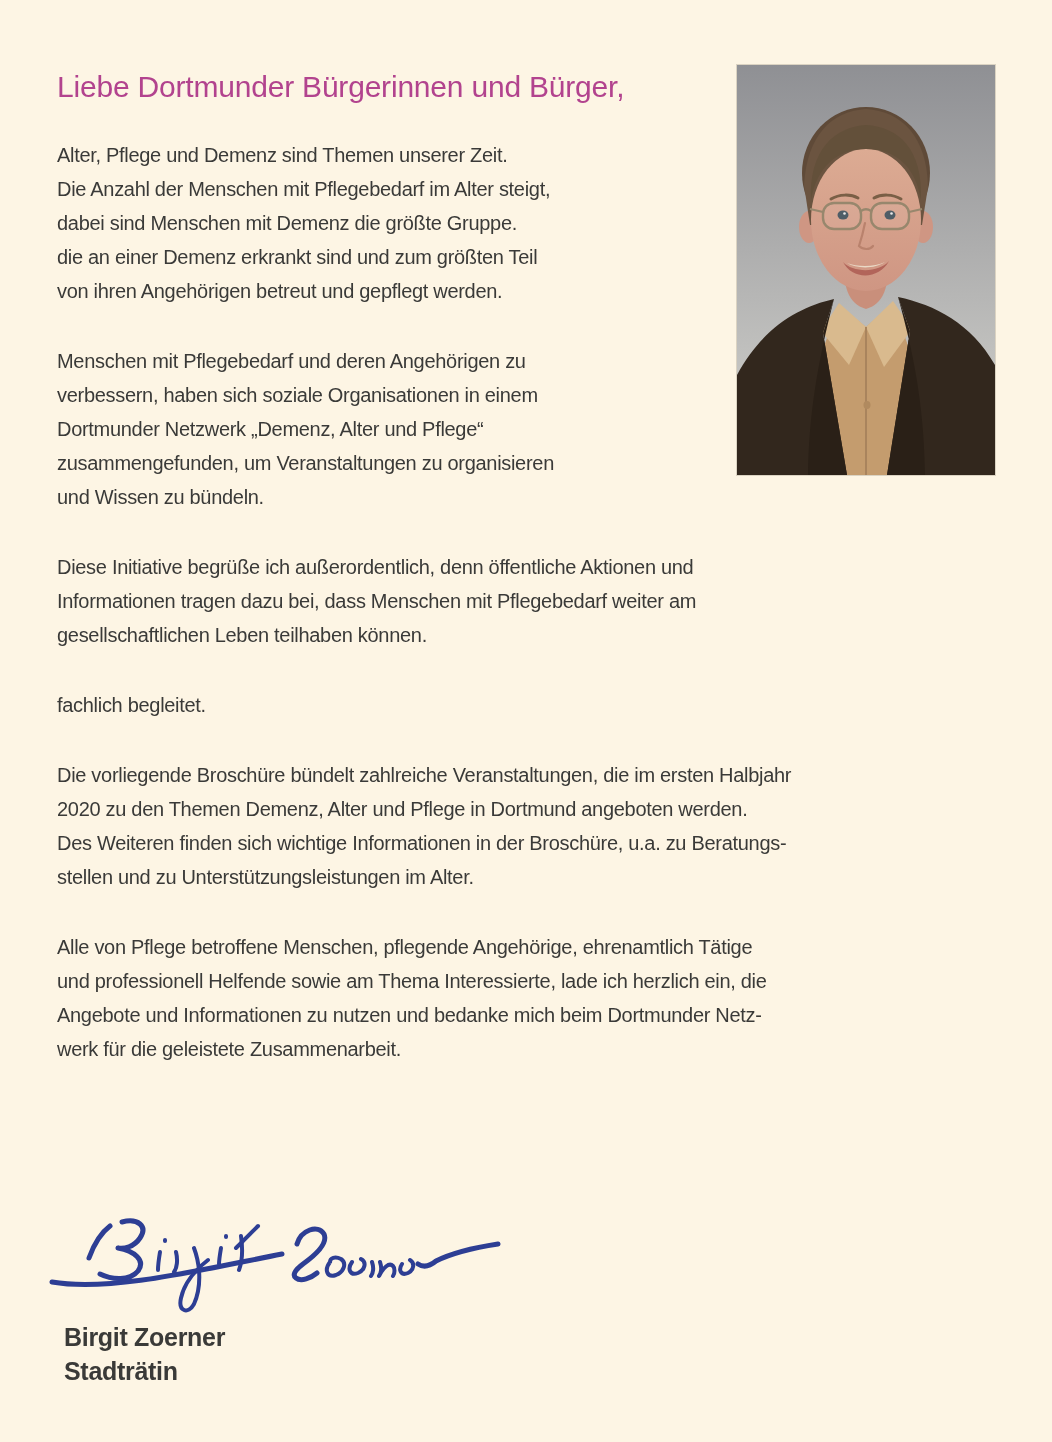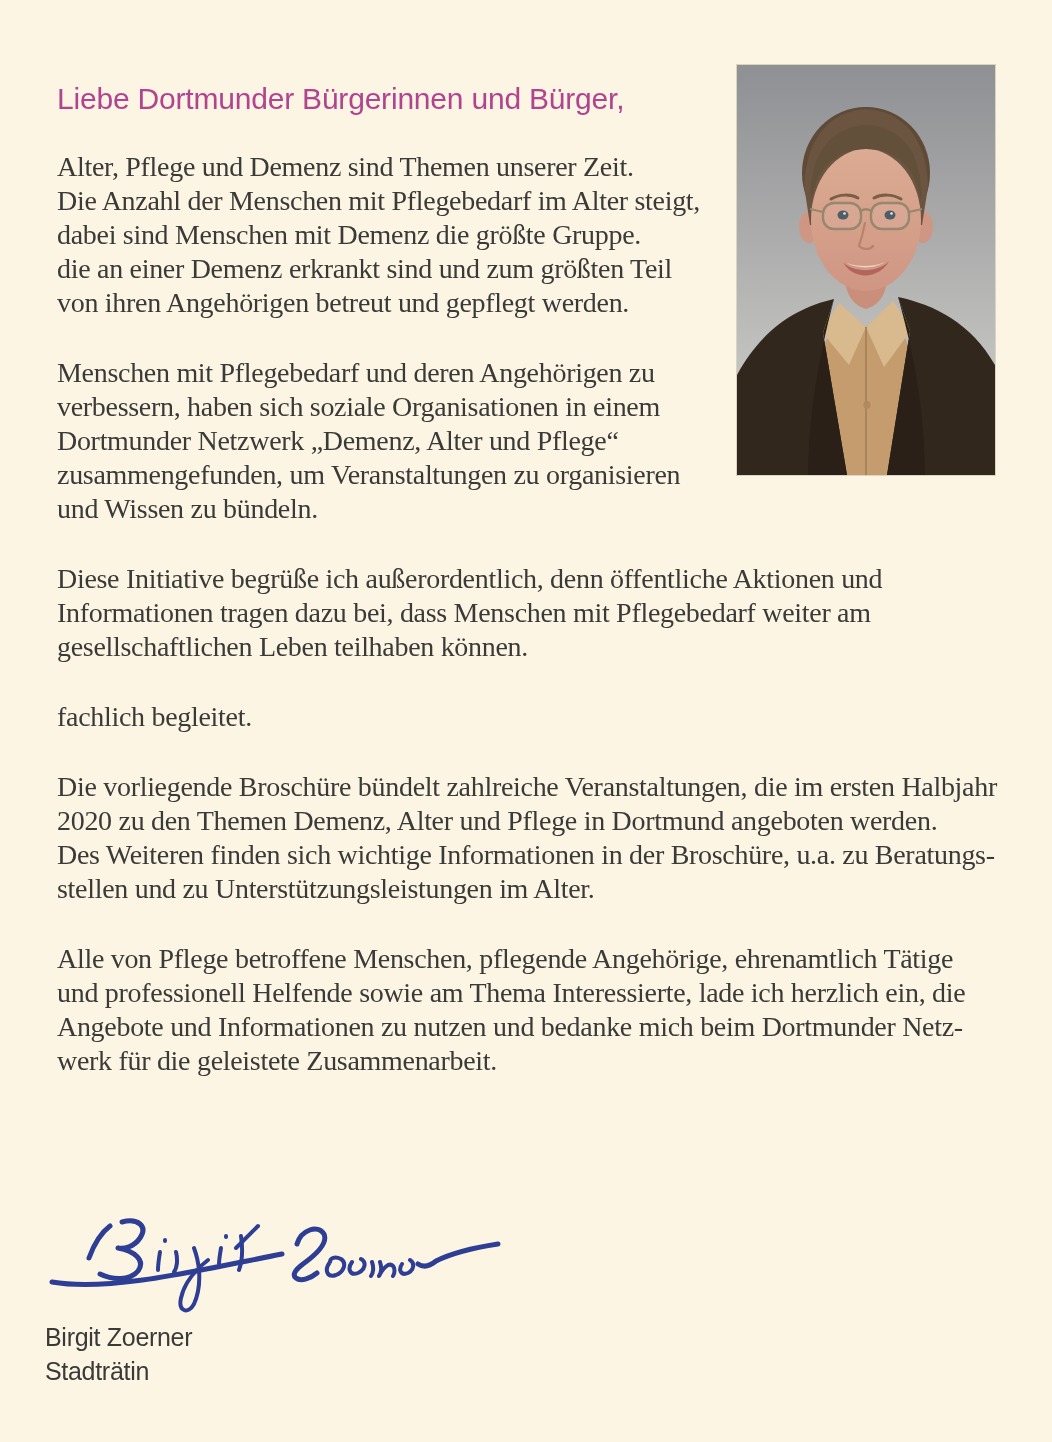--- a/index.html
+++ b/index.html
@@ -9,40 +9,39 @@
     overflow: hidden;
     position: relative;
     background: var(--bg, #fdf5e4);
   }
   .page {
     position: absolute; inset: 0;
     background: var(--bg, #fdf5e4);
   }
   .content {
     position: absolute;
-    left: 57px; top: 80px;
+    left: 57px; top: 68px;
     width: 960px;
   }
   .salutation {
     font-size: 30px;
     line-height: 38px;
     font-weight: normal;
     color: var(--accent, #b2438e);
     margin: 0 0 32px 0;
     letter-spacing: -0.2px;
     white-space: pre;
   }
   .para { margin: 0 0 36px 0; }
   .line {
-    font-size: 28px;
+    font-size: 20px;
     line-height: 34px;
     color: var(--text, #3a3a38);
     letter-spacing: -0.3px;
     white-space: pre;
-    font-family: Liberation Serif, serif;
   }
   .portrait {
     position: absolute;
     left: 737px; top: 65px;
     width: 258px; height: 410px;
     box-shadow: 0 0 0 1px rgba(120,110,90,0.25);
   }
   .portrait svg { display: block; width: 100%; height: 100%; }
   .signature {
     position: absolute;
@@ -52,21 +51,21 @@
   .sig {
     stroke: var(--ink, #2d3e94);
     stroke-width: 5;
     fill: none;
     stroke-linecap: round;
     stroke-linejoin: round;
   }
   .sig.thin { stroke-width: 4; }
   .printed-block {
     position: absolute;
-    left: 45px; top: 1320px;
+    left: 64px; top: 1320px; font-weight: bold;
   }
   .printed-line {
     font-size: 25px;
     line-height: 34px;
     color: var(--text, #3a3a38);
     letter-spacing: -0.3px;
     white-space: pre;
   }
 </style>
 </head>

